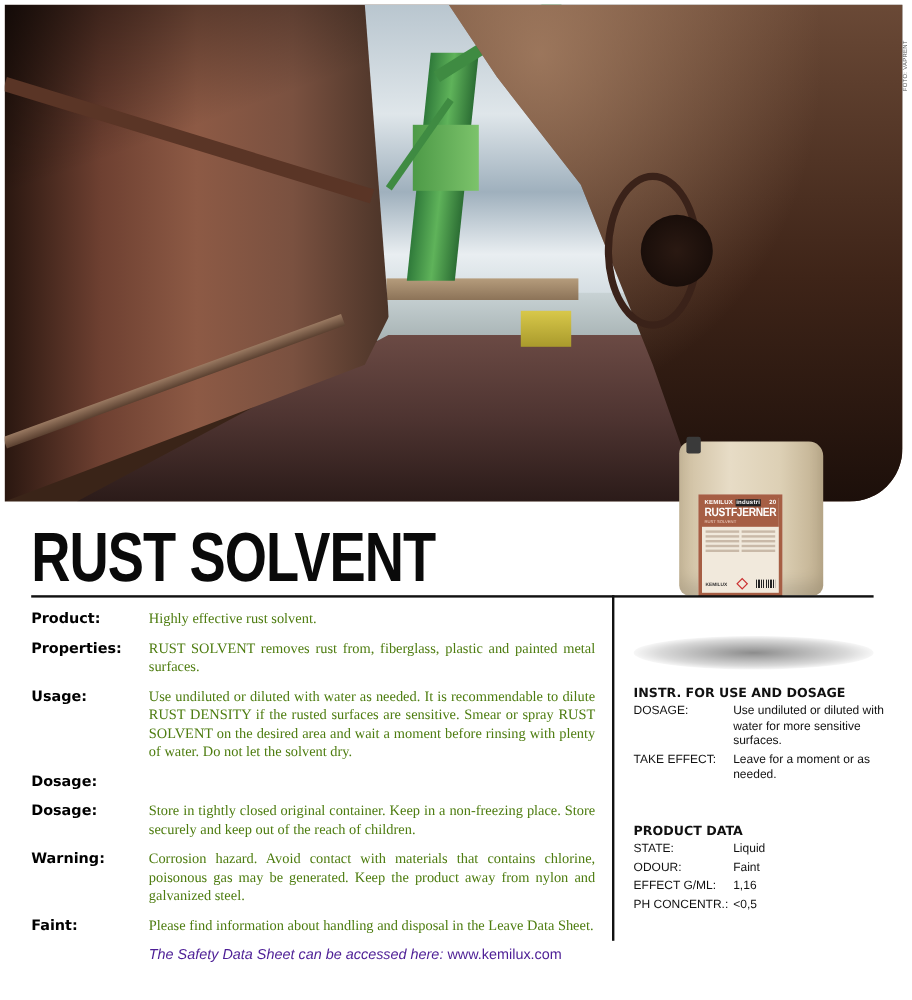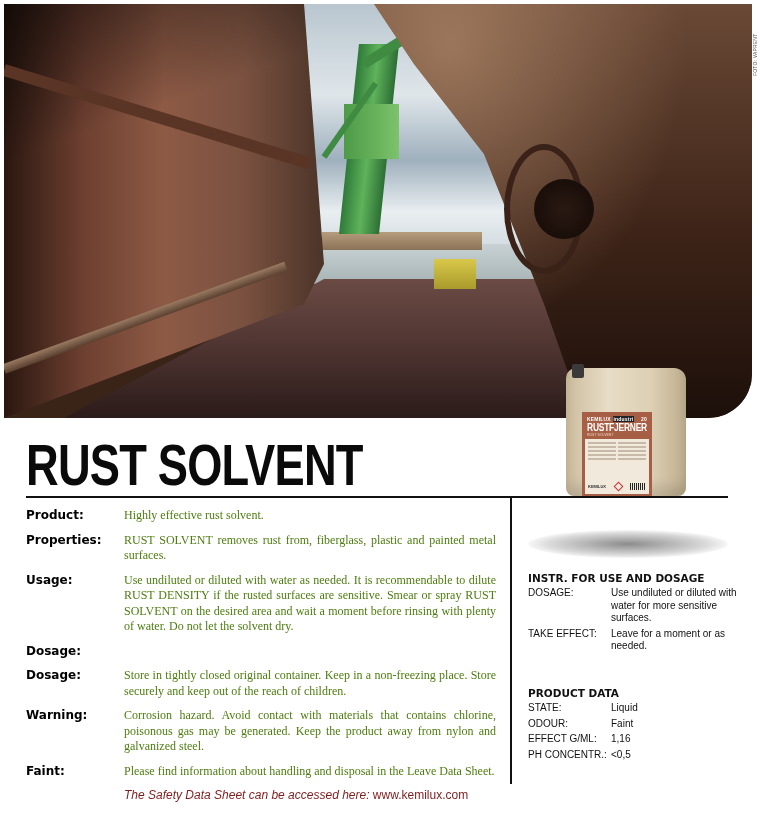--- a/index.html
+++ b/index.html
@@ -158,21 +158,21 @@
   .spec-label {
     width: 98px; flex: none;
     font-family: "DejaVu Sans", sans-serif; font-weight: bold; font-size: 12px; line-height: 15.5px; color: #000000;
   }
   .spec-value {
     flex: 1; text-align: justify;
     font-family: Liberation Serif, serif; font-size: 12px; line-height: 15.5px; color: #4d7c0f;
   }
   .sds-note {
     margin-left: 98px; margin-top: 2px;
-    font-family: "Liberation Sans", sans-serif; font-size: 12px; font-style: italic; color: #7f1d1d;
+    font-family: "Liberation Sans", sans-serif; font-size: 12px; font-style: italic; color: #4c1d95;
   }
   .sds-note .url { font-style: normal; }
 
   
   .panel { position: absolute; left: 528px; width: 228px; }
   .panel.instr { top: 571px; }
   .panel.pdata { top: 686px; }
   .panel h3 {
     font-family: "DejaVu Sans", sans-serif; font-weight: bold; font-size: 10.5px; line-height: 14px;
     color: #111; margin-bottom: 2px;

